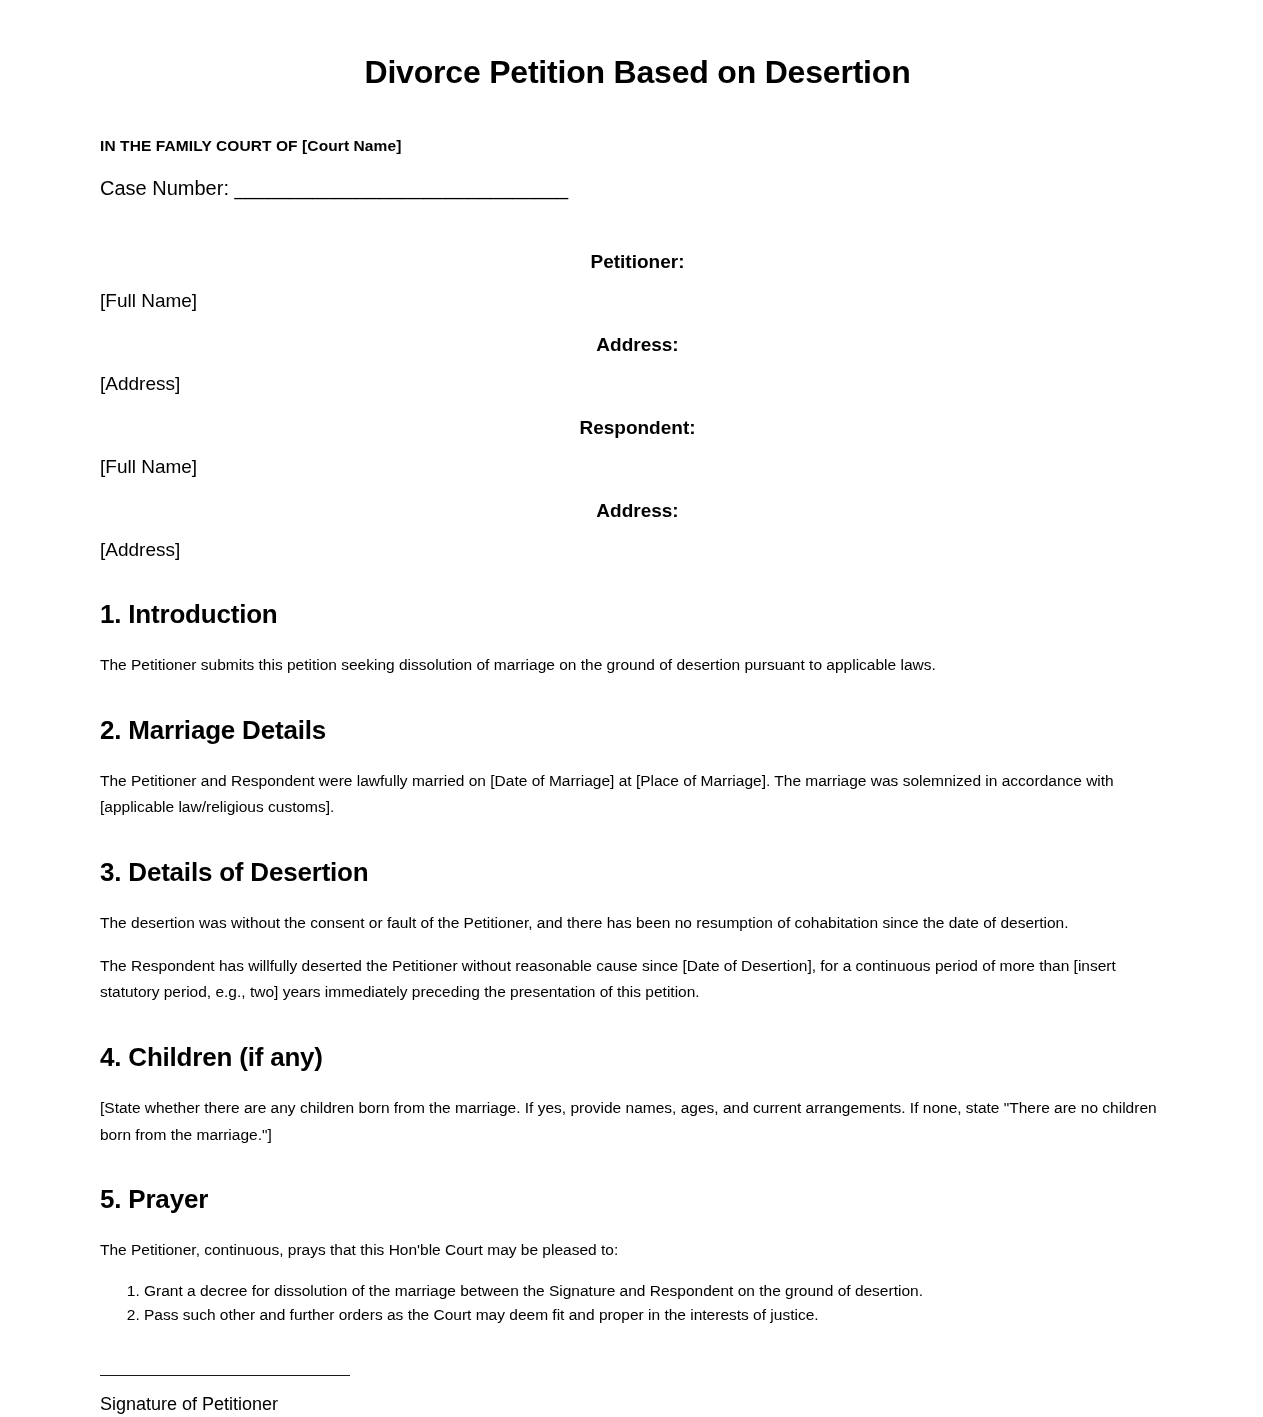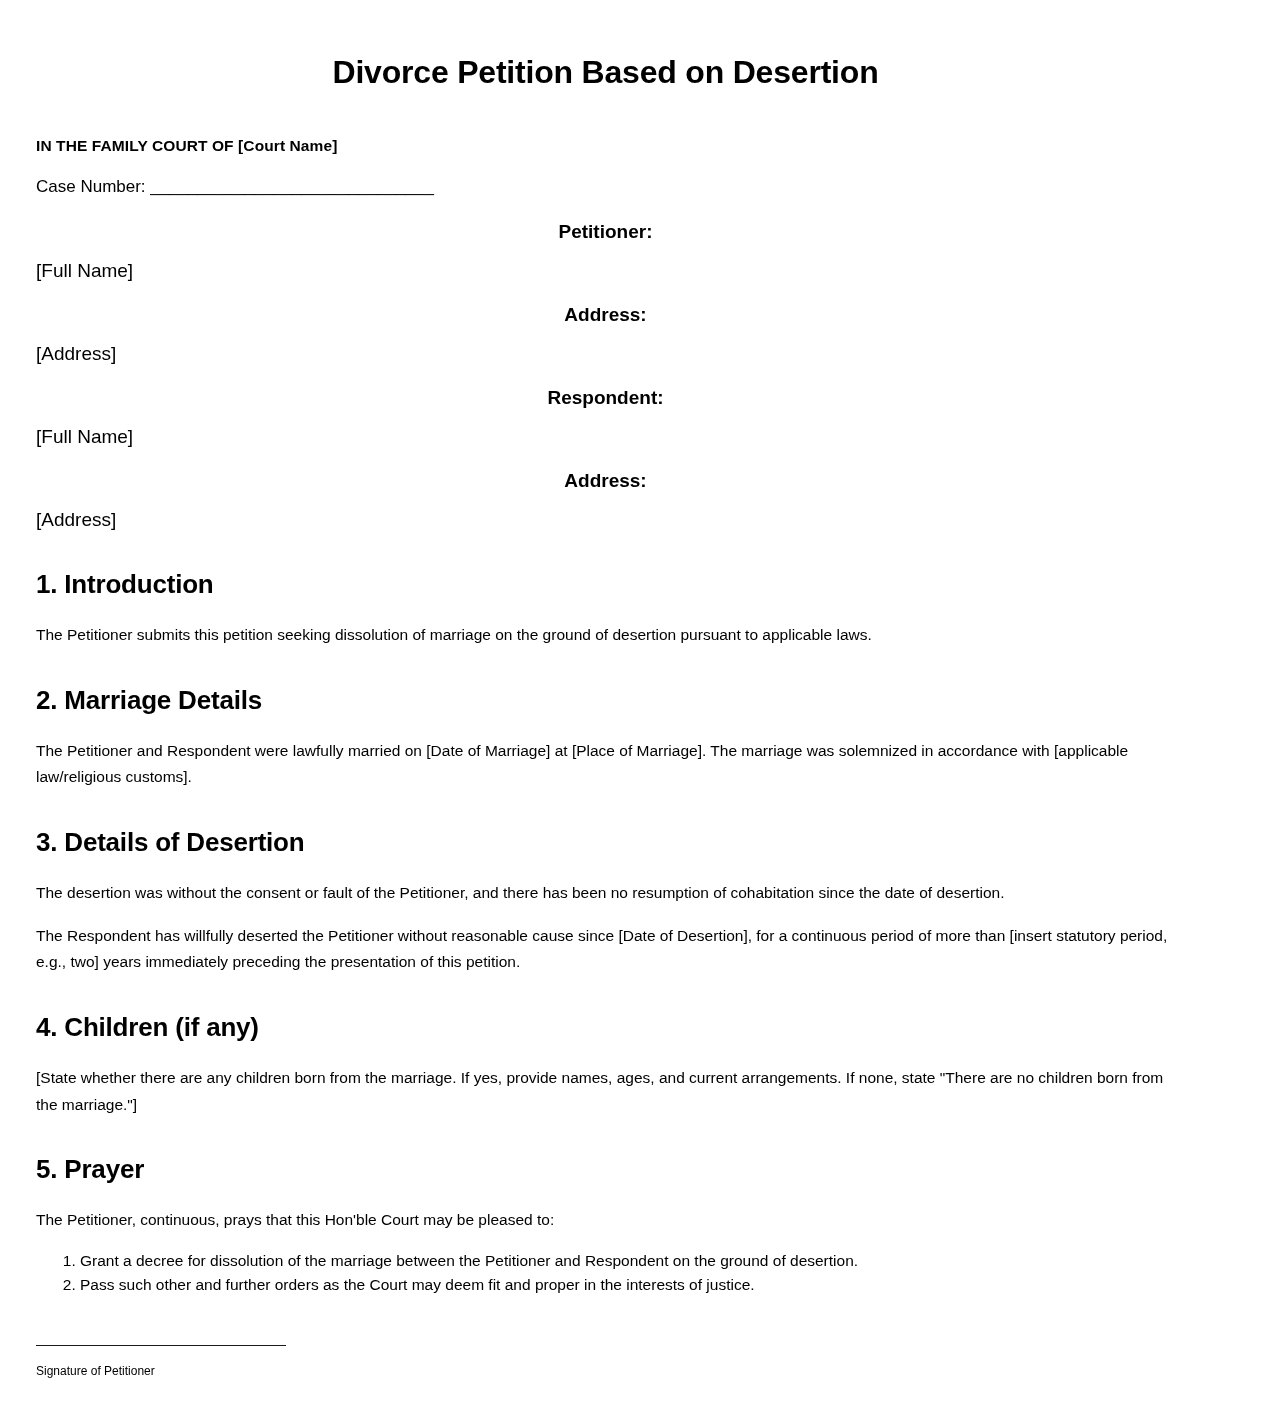--- a/index.html
+++ b/index.html
@@ -11,40 +11,40 @@
     width: 1263px;
     height: 1417px;
     font-family: "Liberation Sans", sans-serif;
     color: #000000;
     -webkit-font-smoothing: antialiased;
   }
   .page {
     box-sizing: border-box;
     width: 1263px;
     min-height: 1417px;
-    padding: 54px 88px 0 36px;
+    padding: 54px 88px 0 100px;
     background: #ffffff;
   }
   .doc-title {
     font-size: 32px;
     font-weight: bold;
     text-align: center;
     margin: 0 0 46px 0;
     letter-spacing: -0.2px;
     color: #000;
   }
   .court-line {
     font-size: 15.5px;
     font-weight: bold;
     margin: 0 0 22px 0;
     letter-spacing: 0.1px;
   }
   .case-line {
-    font-size: 17px;
-    margin: 0 0 24px 0;
+    font-size: 20px;
+    margin: 0 0 51px 0;
     white-space: pre;
   }
   .party-label {
     font-size: 19px;
     font-weight: bold;
     margin: 0 0 17px 0;
     text-align: center;
   }
   .party-value {
     font-size: 19px;
@@ -86,21 +86,21 @@
   .signature-block {
     margin-top: 48px;
   }
   .signature-rule {
     width: 250px;
     height: 0;
     border-top: 1.6px solid #1a1a1a;
     margin: 0 0 18px 0;
   }
   .signature-caption {
-    font-size: 12px;
+    font-size: 18px;
     margin: 0;
   }
 </style>
 </head>
 <body>
 
 <div class="page">
 
   <h1 class="doc-title">Divorce Petition Based on Desertion</h1>
 
@@ -140,21 +140,21 @@
 
   <div class="section">
     <h2 class="section-heading">4. Children (if any)</h2>
     <p class="body-text">[State whether there are any children born from the marriage. If yes, provide names, ages, and current arrangements. If none, state "There are no children born from the marriage."]</p>
   </div>
 
   <div class="section tight">
     <h2 class="section-heading">5. Prayer</h2>
     <p class="body-text">The Petitioner, continuous, prays that this Hon'ble Court may be pleased to:</p>
     <ol class="prayer-list">
-      <li>Grant a decree for dissolution of the marriage between the Petitioner and Respondent on the ground of desertion.</li>
+      <li>Grant a decree for dissolution of the marriage between the Signature and Respondent on the ground of desertion.</li>
       <li>Pass such other and further orders as the Court may deem fit and proper in the interests of justice.</li>
     </ol>
   </div>
 
   <div class="signature-block">
     <div class="signature-rule"></div>
     <div class="signature-caption">Signature of Petitioner</div>
   </div>
 
 </div>

